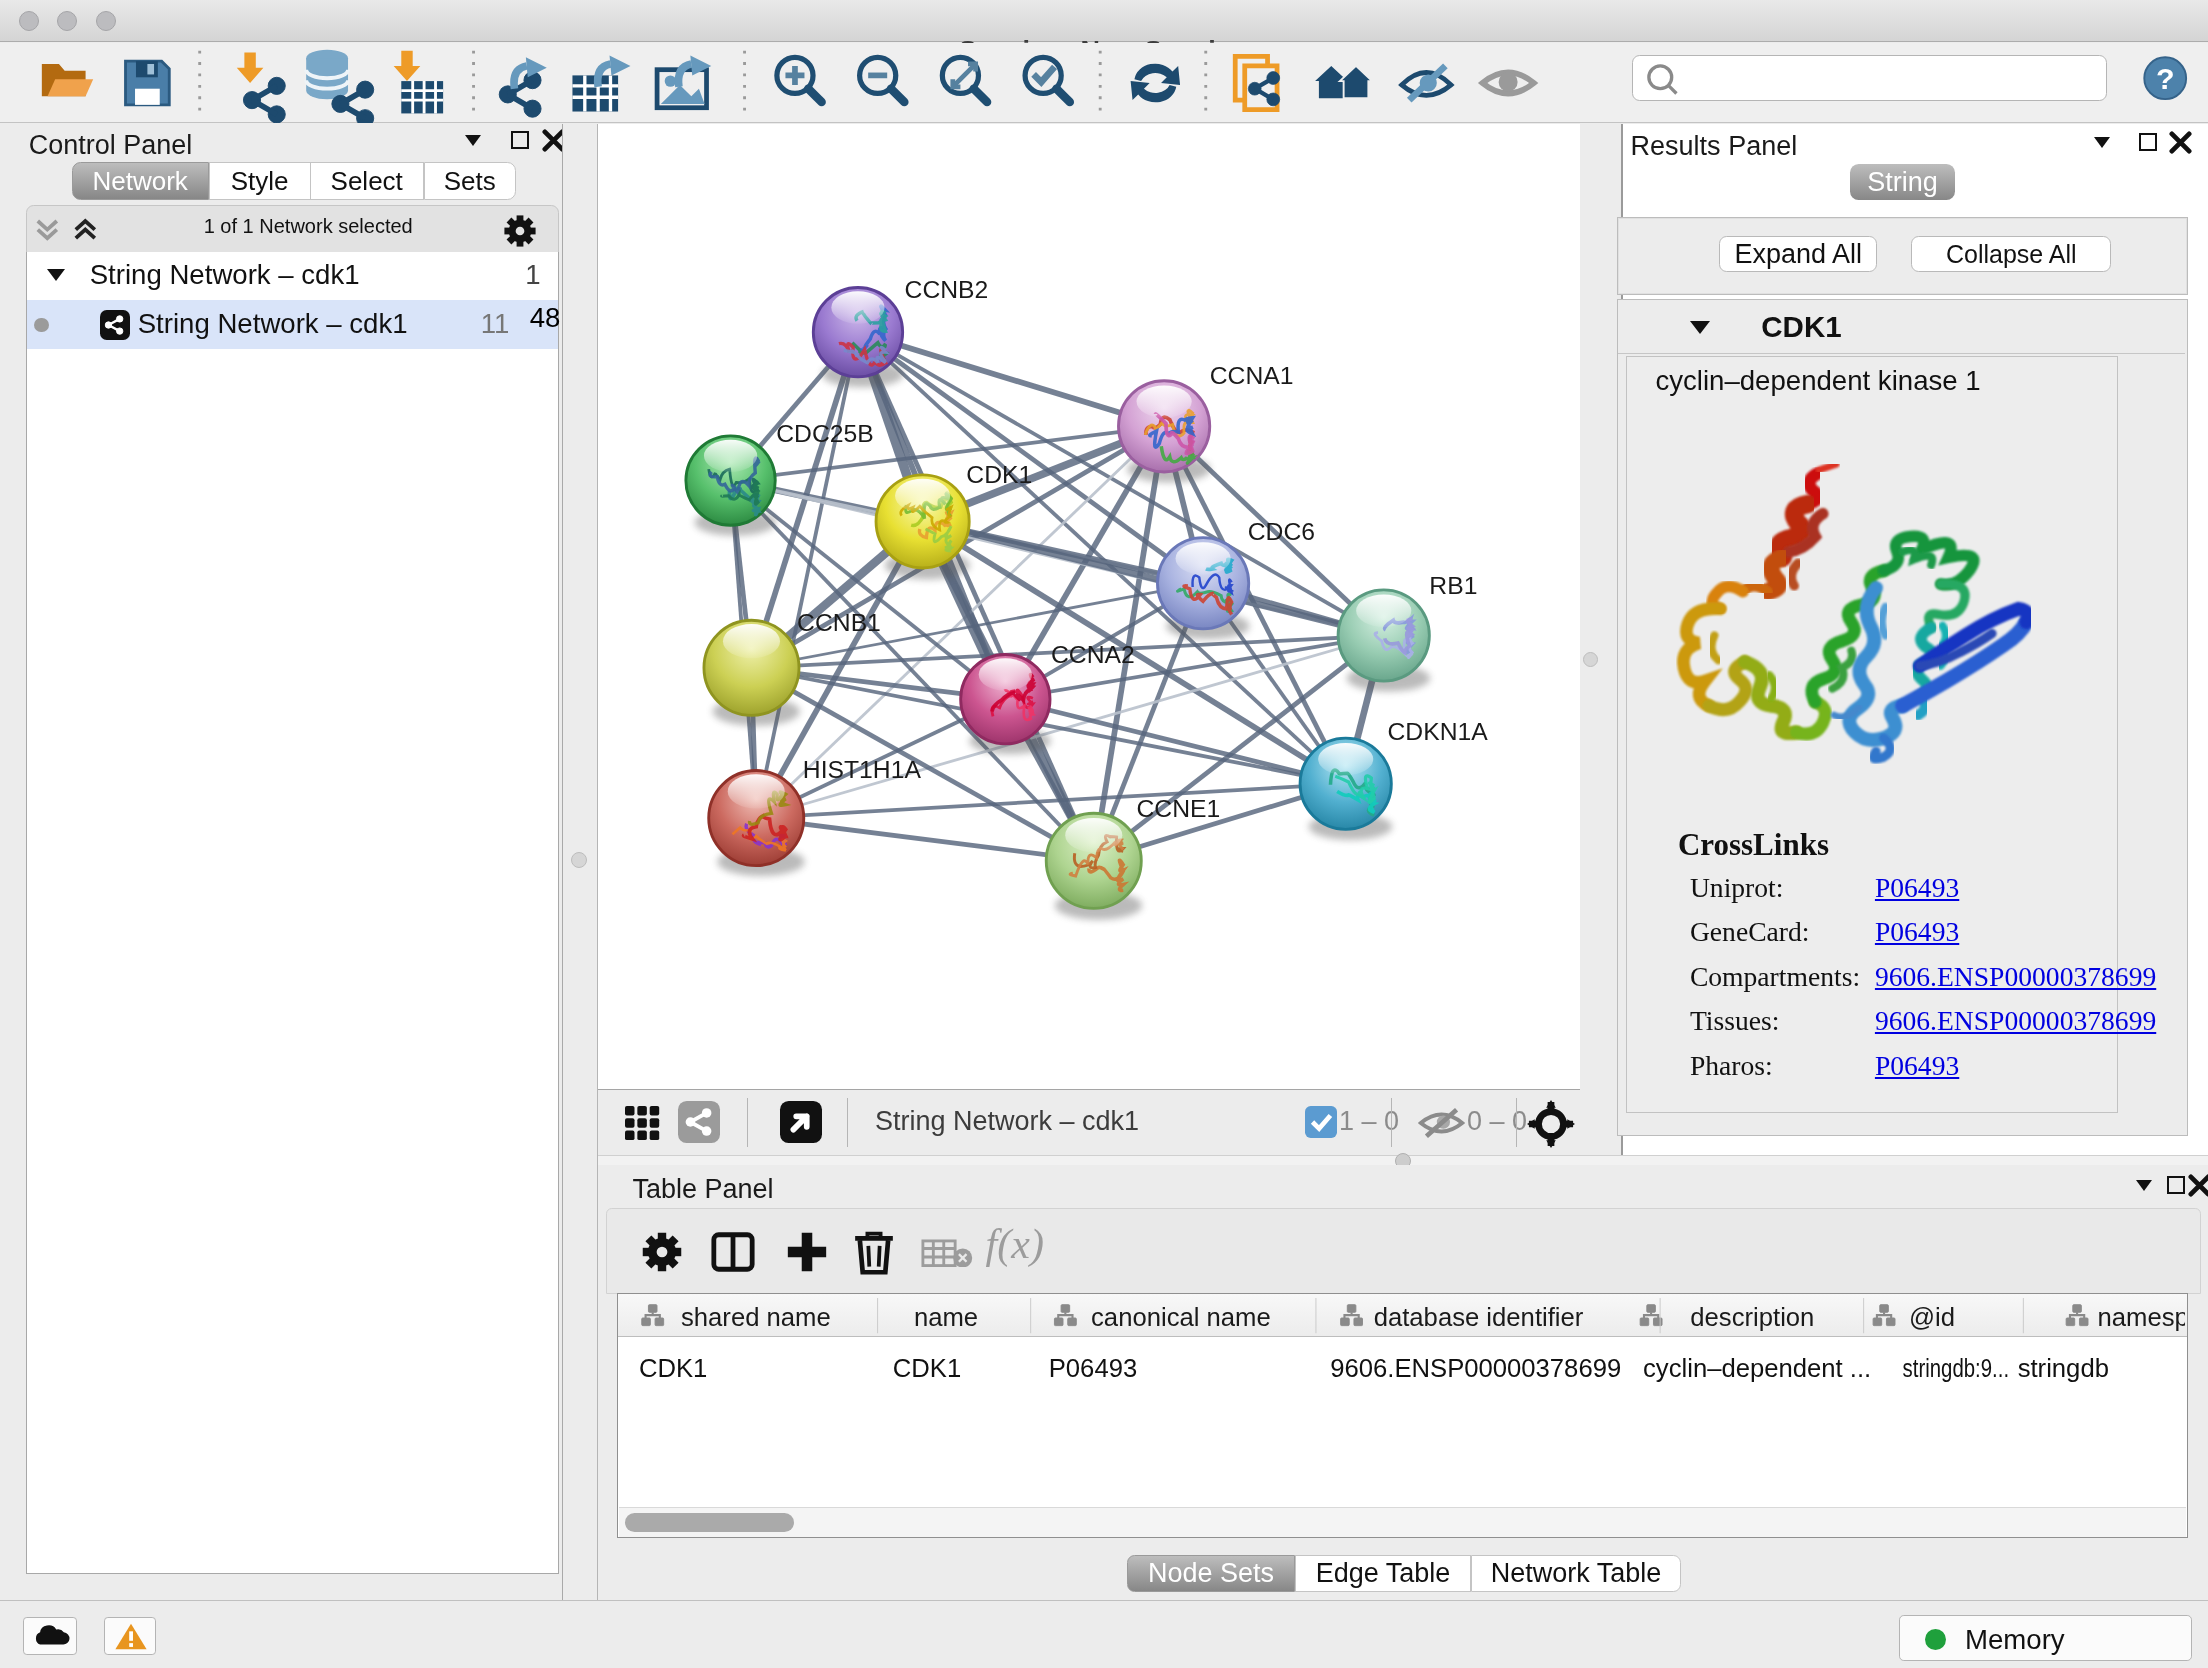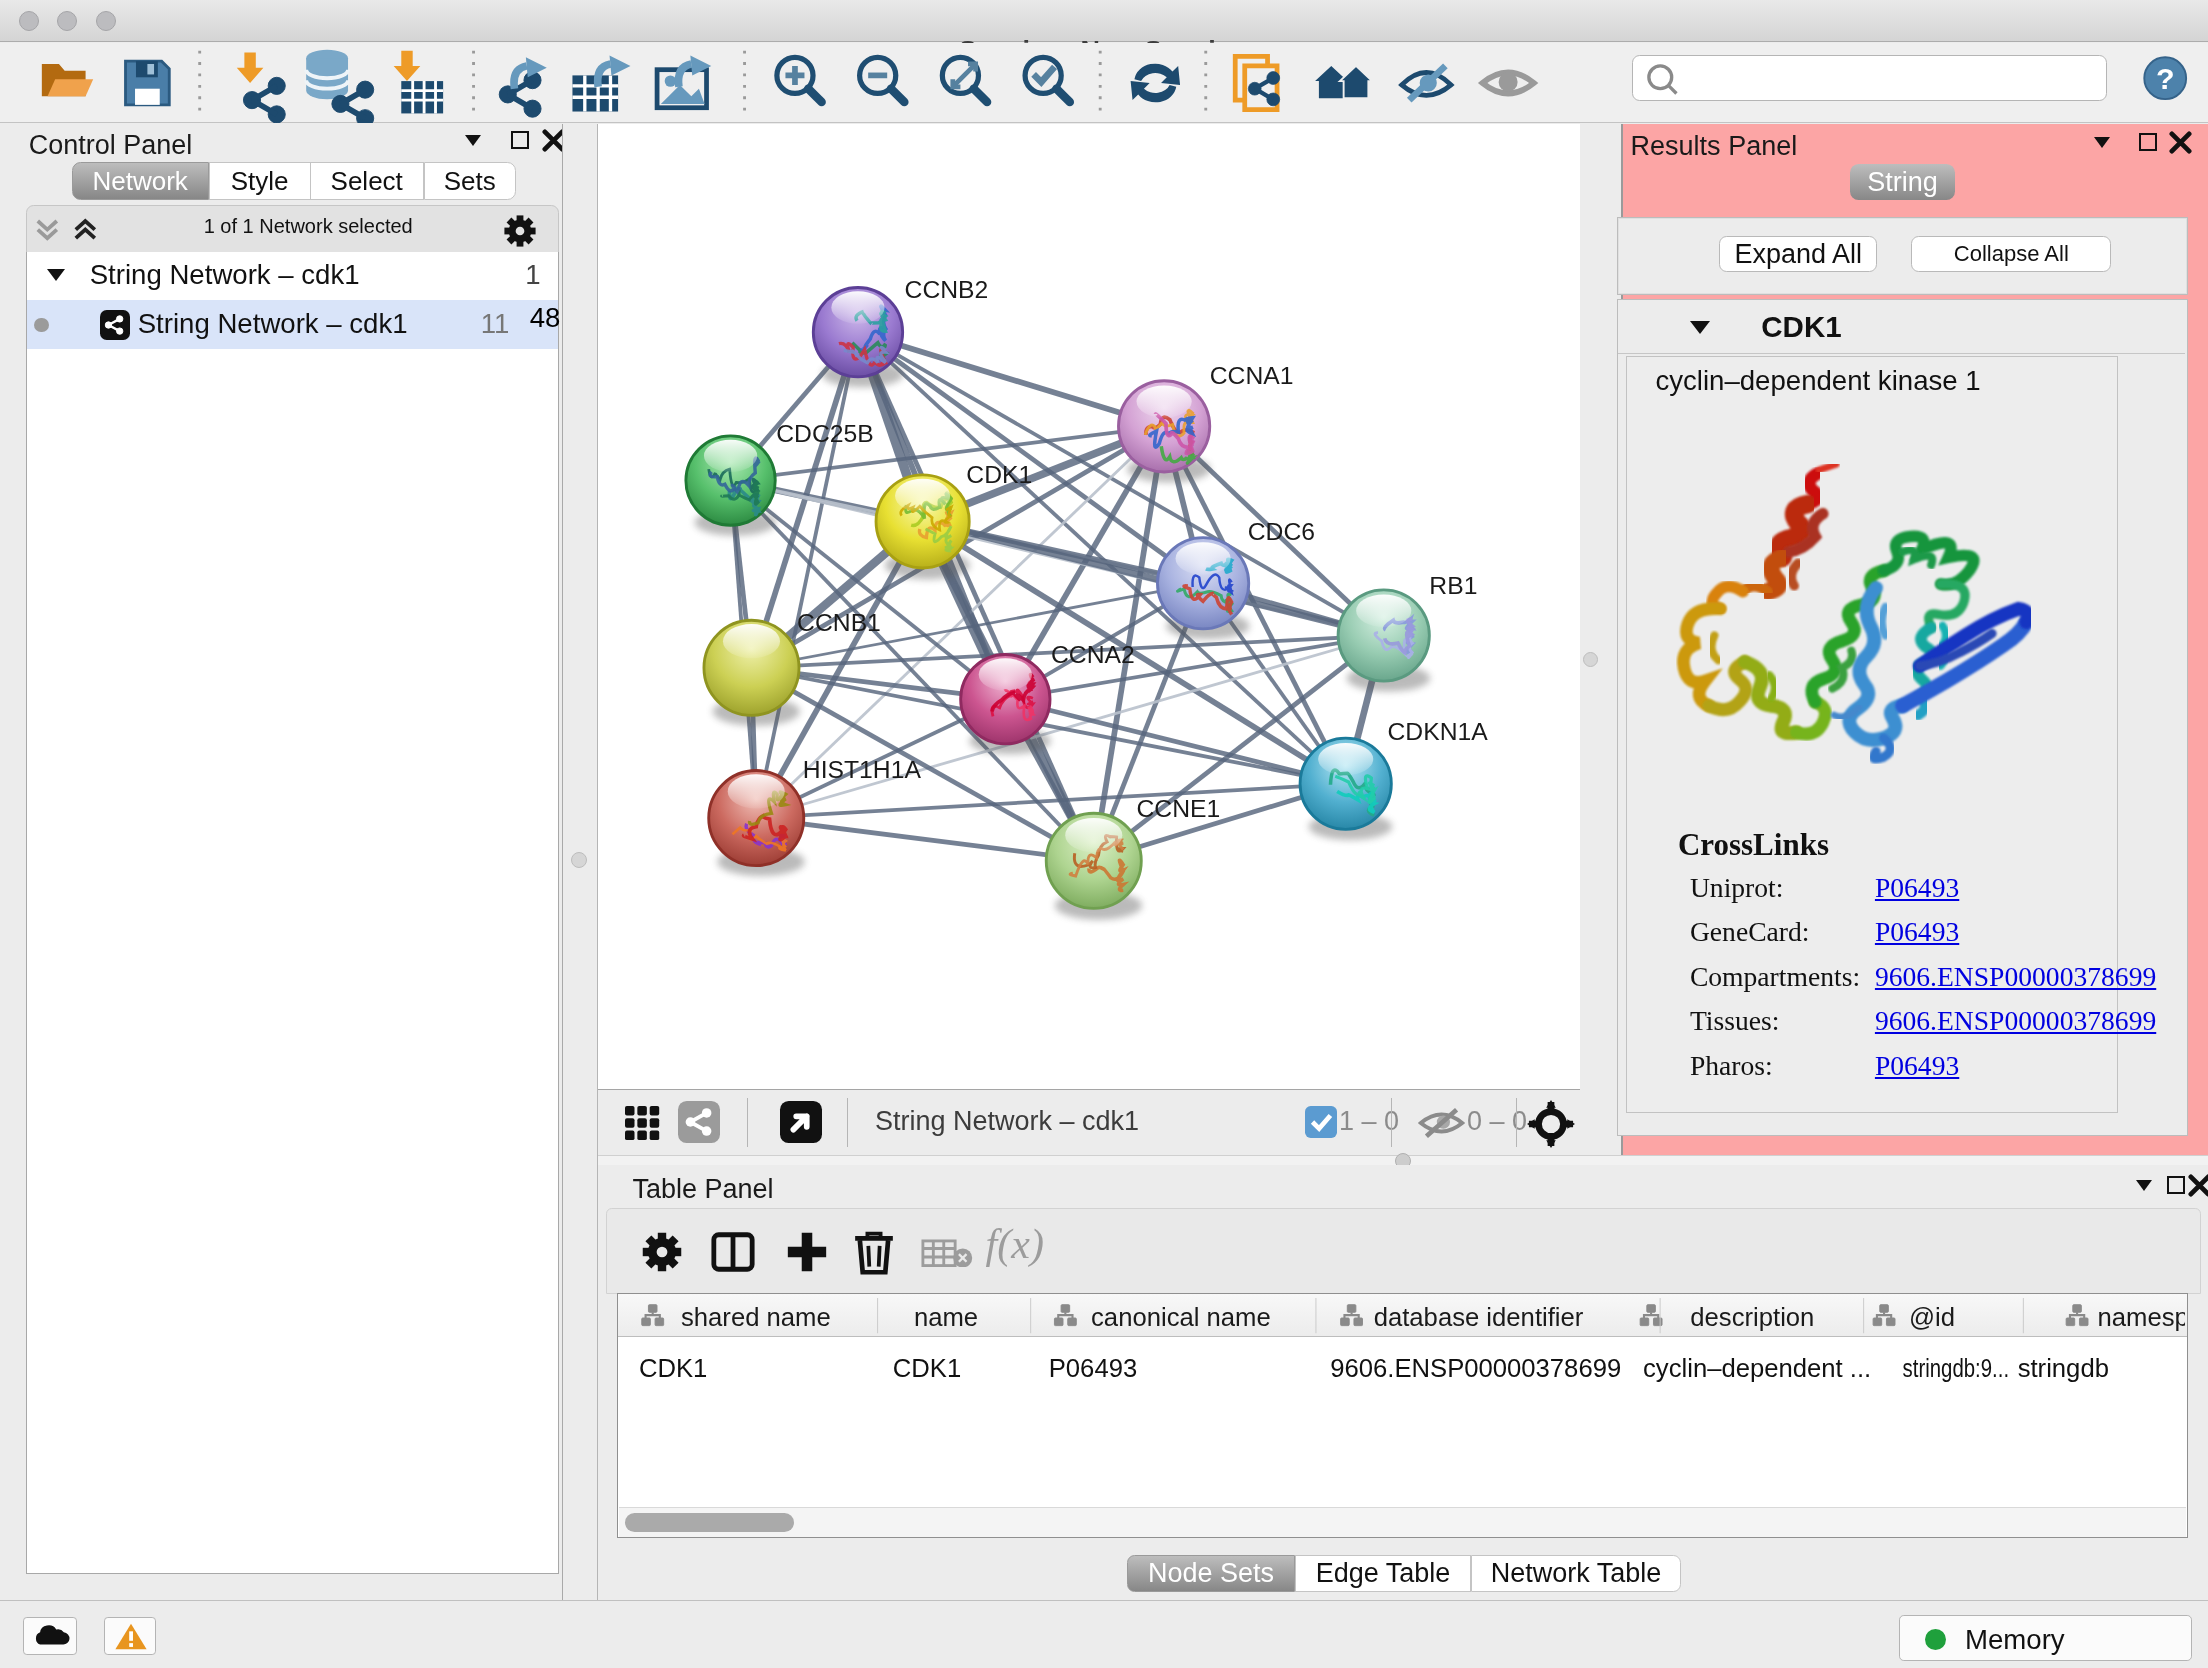--- a/index.html
+++ b/index.html
@@ -13,21 +13,21 @@
   #title { width:100%; text-align:center; top:7.6px; font-size:27px; color:#3c3c3c; font-weight:bold; letter-spacing:0.2px;margin-top:28px;}
   
   #toolbar { left:0; top:43px; width:2208px; height:80px; background:#efefef; border-bottom:1px solid #c3c3c3; }
   #searchbox { left:1632px; top:55px; width:475px; height:46px; background:#fff; border:1.9px solid #b5b5b5; border-radius:7.6px; }
   
   #controlpanel { left:5.7px; top:124px; width:556px; height:1476px; background:#ececec; }
   #gutterL { left:562px; top:124px; width:36px; height:1476px; background:#ececec; border-left:1.9px solid #a9a9a9; border-right:1px solid #b5b5b5;}
   #netview { left:598px; top:124px; width:1102px; height:965px; background:#ffffff; }
   #netstatus { left:598px; top:1089px; width:982px; height:66px; background:#ececec; border-top:1px solid #a5a5a5;}
   #gutterR { left:1580px; top:124px; width:43px; height:1031px; background:#ececec; border-right:2.9px double #9a9a9a; }
-  #resultspanel { left:1623px; top:124px; width:586px; height:1031px; background:#fca5a5; }
+  #resultspanel { left:1623px; top:124px; width:586px; height:1031px; background:#ffffff; }
   #hdivider { left:598px; top:1155px; width:1610px; height:10.5px; background:#f2f2f2; border-top:1px solid #d0d0d0;}
   #tablepanel { left:598px; top:1165px; width:1610px; height:435px; background:#ececec; }
   #bottombar { left:0; top:1600px; width:2208px; height:68px; background:#ececec; border-top:1px solid #c0c0c0; }
   
   .tri-d { width:0; height:0; border-left:8.6px solid transparent; border-right:8.6px solid transparent; border-top:11.4px solid #111; }
   .sqr { width:18px; height:18px; border:2.4px solid #111; background:transparent; }
   .panel-title { font-size:27px; color:#1a1a1a; }
   .tab { font-size:26px; color:#111; background:#fff; border:1px solid #c4c4c4; display:flex; align-items:center; justify-content:center; }
   .tab.sel { background:linear-gradient(#bdbdbd,#878787); color:#fff; border:1px solid #9a9a9a; }
   .lnk { color:#0000e0; text-decoration:underline; }
@@ -526,21 +526,21 @@
   <div class="abs panel-title" style="left:7.6px; top:6.7px;">Results Panel</div>
   <div class="abs tri-d" style="left:471px; top:13.3px;"></div>
   <div class="abs sqr" style="left:516px; top:8.6px;"></div>
   <svg class="abs" style="left:546px; top:6.7px;" width="23" height="23" viewBox="0 0 24 24">
       <path d="M3 3 L21 21 M21 3 L3 21" stroke="#111" stroke-width="5" stroke-linecap="round"></path>
     </svg>
   <div class="abs" style="left:227px; top:40px; width:105px; height:36px; border-radius:8.6px; background:linear-gradient(#bdbdbd,#878787); color:#fff; font-size:27px; display:flex; align-items:center; justify-content:center;">String</div>
 
   <div class="abs" style="left:-5.7px; top:93px; width:571px; height:78px; background:#ececec; border:1.9px solid #bcbcbc; box-shadow:inset 0 0 0 1px #e0e0e0;">
     <div class="abs" style="left:101px; top:18px; width:158px; height:36px; background:#fff; border:1px solid #b9b9b9; border-radius:7.6px; font-size:27px; color:#111; display:flex; align-items:center; justify-content:center;">Expand All</div>
-    <div class="abs" style="left:293px; top:18px; width:200px; height:36px; background:#fff; border:1px solid #b9b9b9; border-radius:7.6px; font-size:22px; color:#111; display:flex; align-items:center; justify-content:center;">Collapse All</div>
+    <div class="abs" style="left:293px; top:18px; width:200px; height:36px; background:#fff; border:1px solid #b9b9b9; border-radius:7.6px; font-size:25px; color:#111; display:flex; align-items:center; justify-content:center;">Collapse All</div>
   </div>
 
   <div class="abs" style="left:-5.7px; top:175px; width:571px; height:837px; background:#ececec; border:1.9px solid #bcbcbc;">
     <div class="abs" style="left:0; top:0; width:567px; height:54px; border-bottom:1.9px solid #c6c6c6;">
       <div class="abs" style="left:72px; top:21px; width:0; height:0; border-left:10.5px solid transparent; border-right:10.5px solid transparent; border-top:13.3px solid #111;"></div>
       <div class="abs" style="left:143px; top:9.5px; font-size:29.5px; font-weight:bold; color:#111;">CDK1</div>
     </div>
     <div class="abs" style="left:7.6px; top:56px; width:492px; height:757px; border:1px solid #c2c2c2; background:#ededed;">
       <div class="abs" style="left:28.5px; top:7.6px; font-size:27.6px; color:#111;">cyclin–dependent kinase 1</div>
       <svg class="abs" style="left:38px; top:107px;" width="366" height="300" viewBox="0 0 385 315">

